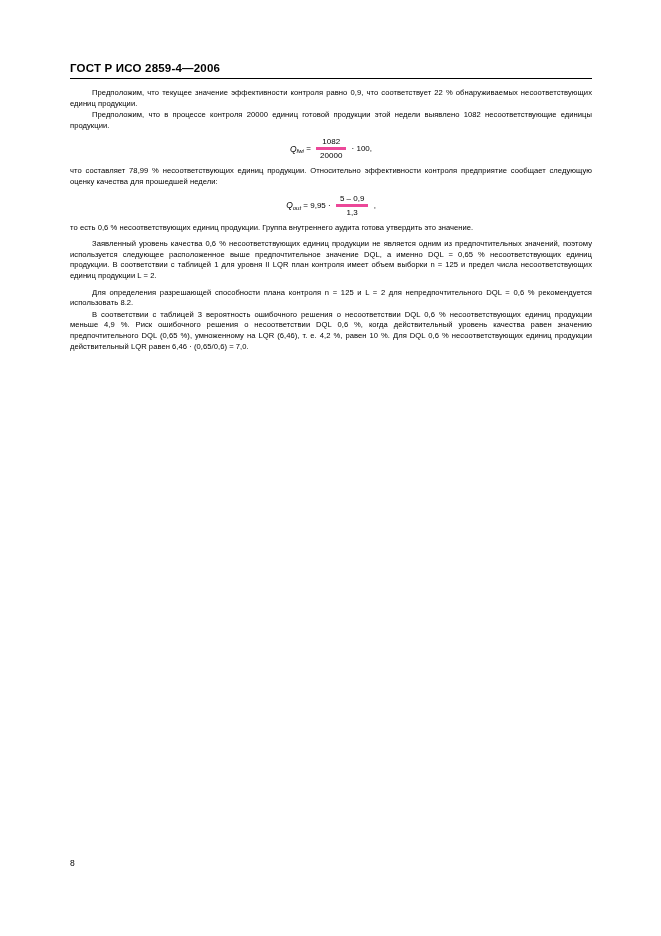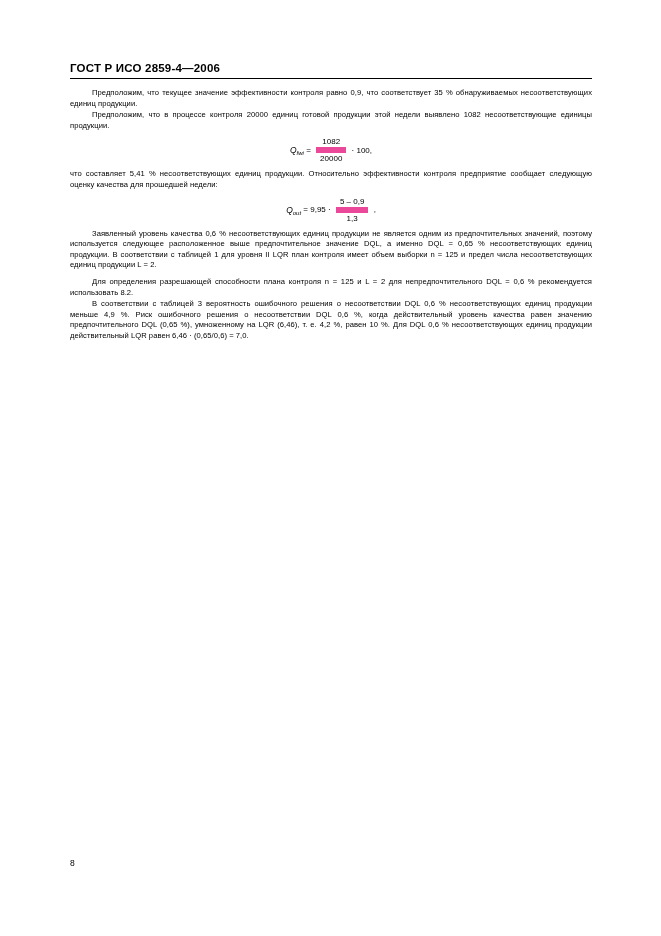--- a/index.html
+++ b/index.html
@@ -66,21 +66,21 @@
   }
   .frac {
     display: inline-block;
     vertical-align: middle;
     text-align: center;
     margin: 0 3px;
   }
   .frac .num {
     display: block;
     padding: 0 4px 1px 4px;
-    border-bottom: 6px solid #ec4899;
+    border-bottom: 3px solid #ec4899;
     font-size: 8px;
   }
   .frac .den {
     display: block;
     padding: 1px 4px 0 4px;
     font-size: 8px;
   }
   .fml-var {
     font-style: italic;
     font-size: 8.5px;
@@ -108,45 +108,46 @@
 </head>
 <body>
 
 <div class="page">
 
   <div class="header">ГОСТ Р ИСО 2859-4—2006</div>
   <div class="header-rule"></div>
 
   <div class="content">
 
-    <p class="para">Предположим, что текущее значение эффективности контроля равно 0,9, что соответствует 35 % обнаруживаемых несоответствующих единиц продукции.</p>
+    <p class="para">Предположим, что текущее значение эффективности контроля равно 0,9, что соответствует 22 % обнаруживаемых несоответствующих единиц продукции.</p>
     <p class="para">Предположим, что в процессе контроля 20000 единиц готовой продукции этой недели выявлено 1082 несоответствующие единицы продукции.</p>
 
     <div class="formula-block">
       <span class="fml-var inline-mid">Q</span><span class="fml-sub">fwi</span>
       <span class="fml-op inline-mid">=</span>
       <span class="frac">
         <span class="num">1082</span>
         <span class="den">20000</span>
       </span>
       <span class="fml-op inline-mid">· 100,</span>
     </div>
 
-    <p class="para noindent">что составляет 5,41 % несоответствующих единиц продукции. Относительно эффективности контроля предприятие сообщает следующую оценку качества для прошедшей недели:</p>
+    <p class="para noindent">что составляет 78,99 % несоответствующих единиц продукции. Относительно эффективности контроля предприятие сообщает следующую оценку качества для прошедшей недели:</p>
 
     <div class="formula-block">
       <span class="fml-var inline-mid">Q</span><span class="fml-sub">out</span>
       <span class="fml-op inline-mid">= 9,95 ·</span>
       <span class="frac">
         <span class="num">5 – 0,9</span>
         <span class="den">1,3</span>
       </span>
       <span class="fml-op inline-mid">,</span>
     </div>
 
+    <p class="para noindent">то есть 0,6 % несоответствующих единиц продукции. Группа внутреннего аудита готова утвердить это значение.</p>
     <p class="para spaced">Заявленный уровень качества 0,6 % несоответствующих единиц продукции не является одним из предпочтительных значений, поэтому используется следующее расположенное выше предпочтительное значение DQL, а именно DQL = 0,65 % несоответствующих единиц продукции. В соответствии с таблицей 1 для уровня II LQR план контроля имеет объем выборки n = 125 и предел числа несоответствующих единиц продукции L = 2.</p>
     <p class="para spaced">Для определения разрешающей способности плана контроля n = 125 и L = 2 для непредпочтительного DQL = 0,6 % рекомендуется использовать 8.2.</p>
     <p class="para">В соответствии с таблицей 3 вероятность ошибочного решения о несоответствии DQL 0,6 % несоответствующих единиц продукции меньше 4,9 %. Риск ошибочного решения о несоответствии DQL 0,6 %, когда действительный уровень качества равен значению предпочтительного DQL (0,65 %), умноженному на LQR (6,46), т. е. 4,2 %, равен 10 %. Для DQL 0,6 % несоответствующих единиц продукции действительный LQR равен 6,46 · (0,65/0,6) = 7,0.</p>
 
   </div>
 
   <div class="page-number">8</div>
 
 </div>
 

